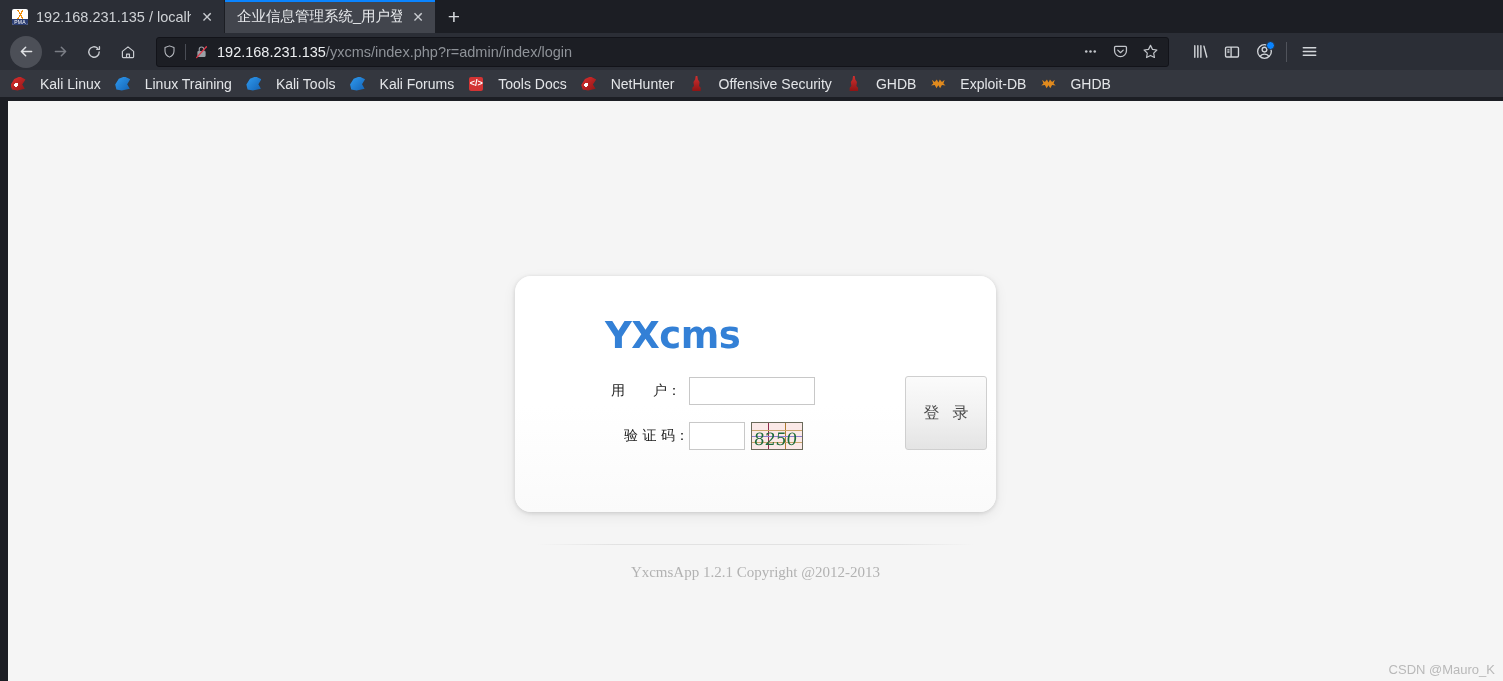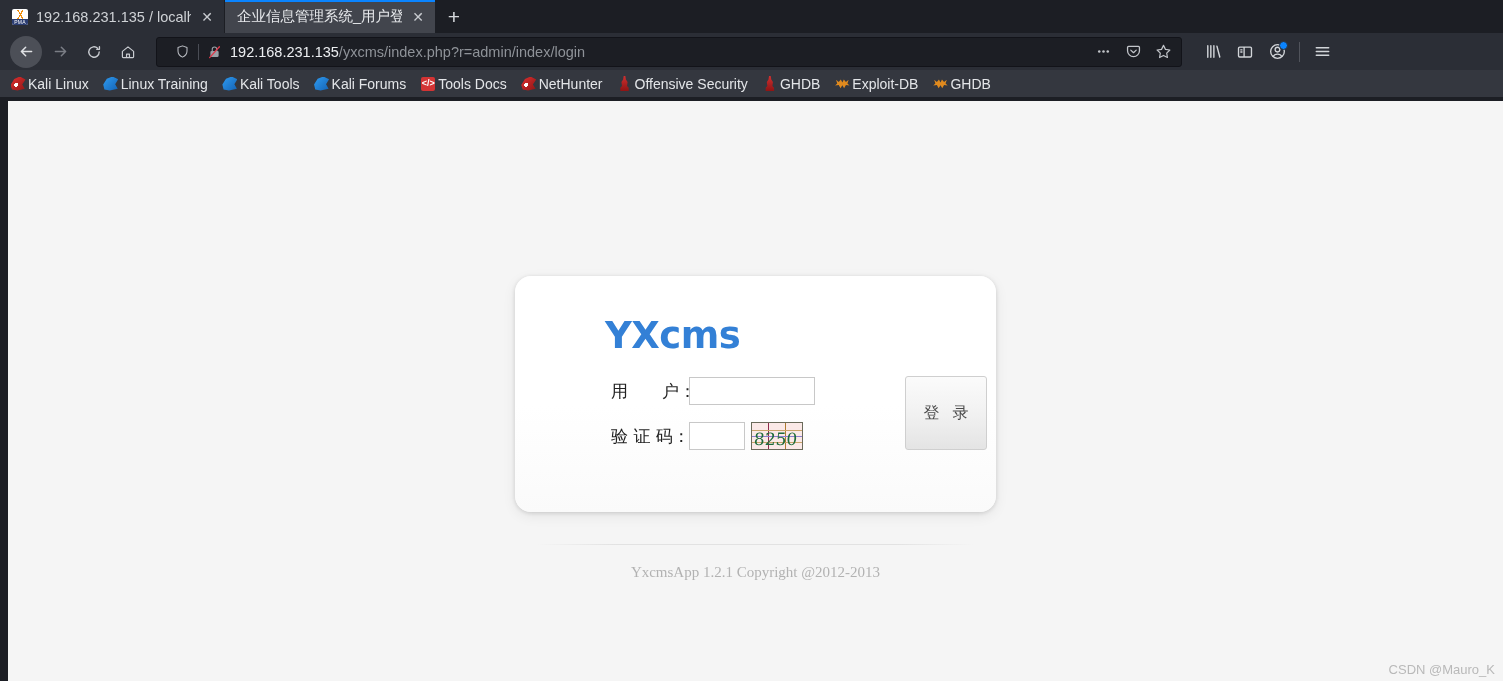--- a/index.html
+++ b/index.html
@@ -144,21 +144,21 @@
 
   .urlbar {
     flex: 1 1 auto;
     height: 28px;
     margin: 0 6px 0 10px;
     background: #1c1e24;
     border: 1px solid #121319;
     border-radius: 3px;
     display: flex;
     align-items: center;
-    padding: 0 6px 0 18px;
+    padding: 0 6px 0 5px;
     gap: 8px;
     min-width: 0;
     max-width: 1000px;
   }
   .url-shield { color: #b9bcc2; display: flex; align-items: center; }
   .url-sep {
     width: 1px; height: 16px; background: #4a4d55;
   }
   .url-lock-broken { display:flex; align-items:center; position: relative; }
   .url-text {
@@ -214,21 +214,21 @@
     background: #34373f;
     display: flex;
     align-items: center;
     padding: 0 10px;
     gap: 14px;
     flex: 0 0 auto;
   }
   .bm {
     display: flex;
     align-items: center;
-    gap: 2px;
+    gap: 14px;
     color: #e3e5e8;
     font-size: 14px;
     white-space: nowrap;
   }
   .bm-ico {
     width: 16px; height: 16px;
     flex: 0 0 16px;
     display: flex;
     align-items: center;
     justify-content: center;
@@ -315,21 +315,21 @@
     display: flex;
     align-items: center;
     position: relative;
     height: 30px;
   }
   .row.user { margin-left: 96px; margin-bottom: 15px; }
   .row.pass { margin-left: 96px; margin-bottom: 16px; }
   .row.code { margin-left: 96px; }
 
   .flabel {
-    font-size: 17px;
+    font-size: 14px;
     color: #222222;
     white-space: pre;
     font-family: "DejaVu Sans", sans-serif;
     width: 78px;
     display: inline-block;
   }
   .flabel.code-lbl { text-align: right; padding-right: 0; }
 
   .finput {
     width: 126px;

